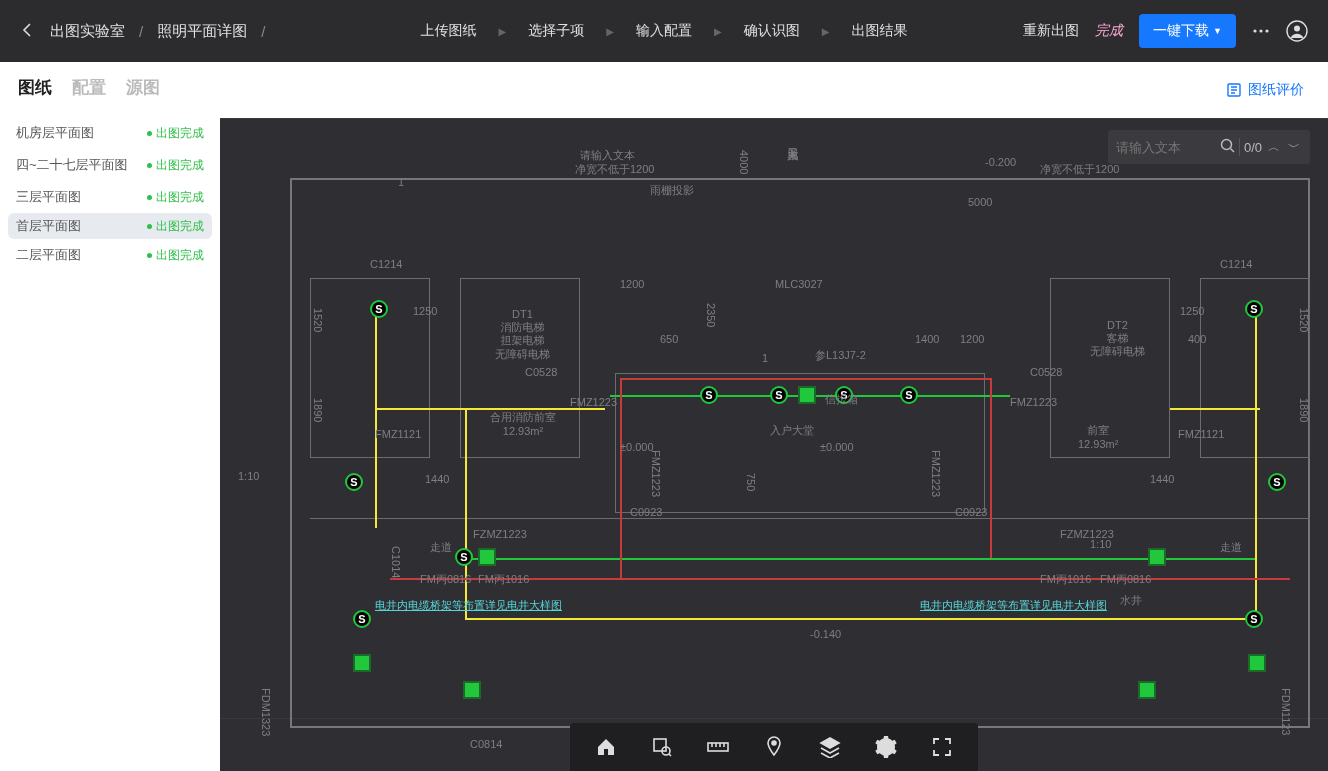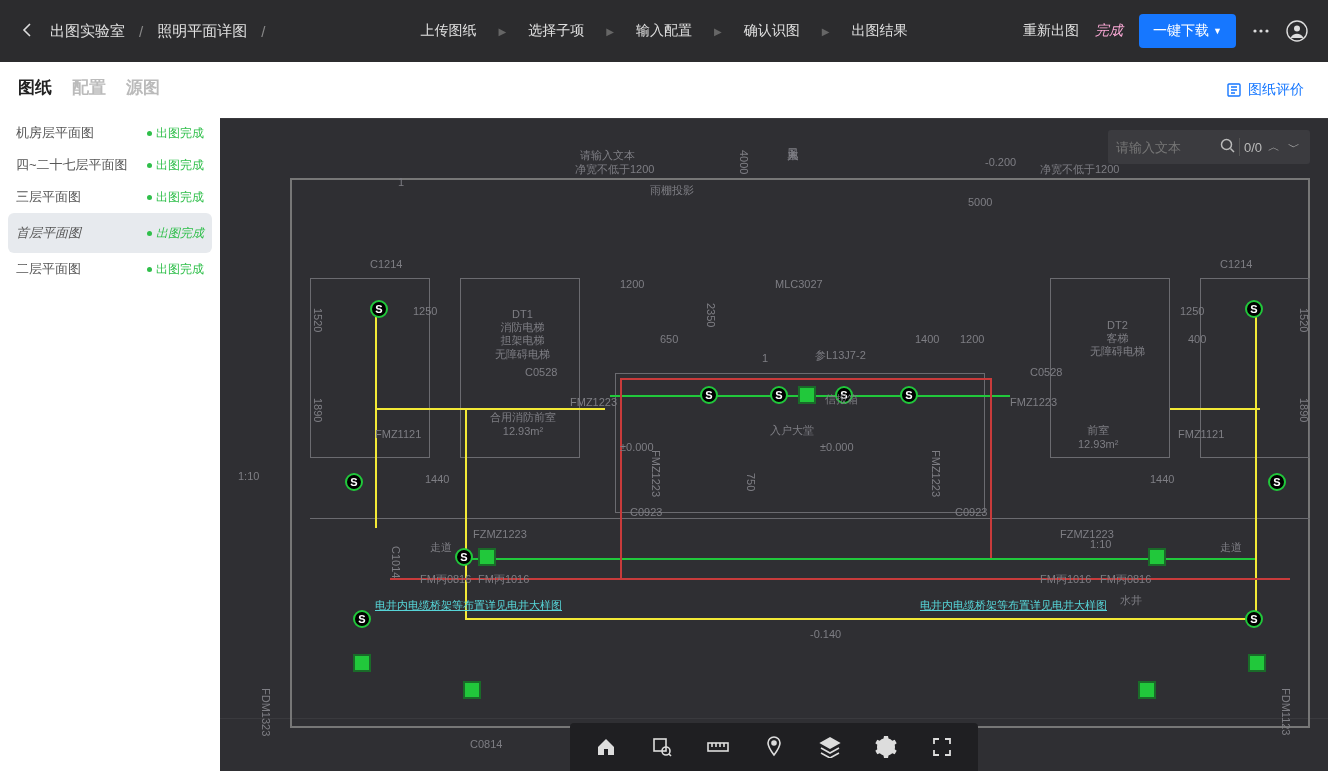--- a/index.html
+++ b/index.html
@@ -90,22 +90,21 @@
   align-items: center;
   justify-content: space-between;
   padding: 7px 16px;
   font-size: 13px;
   cursor: pointer;
 }
 .drawing-item.selected {
   background: #e7eaee;
   border-radius: 6px;
   margin: 0 8px;
-  padding: 11px 8px;
-  font-style: italic;
+  padding: 4px 8px;
 }
 .drawing-item .name { color: #555; }
 .drawing-item .status {
   color: #2fbf4a;
   font-size: 12px;
   display: flex;
   align-items: center;
   gap: 4px;
 }
 .drawing-item .status::before {

